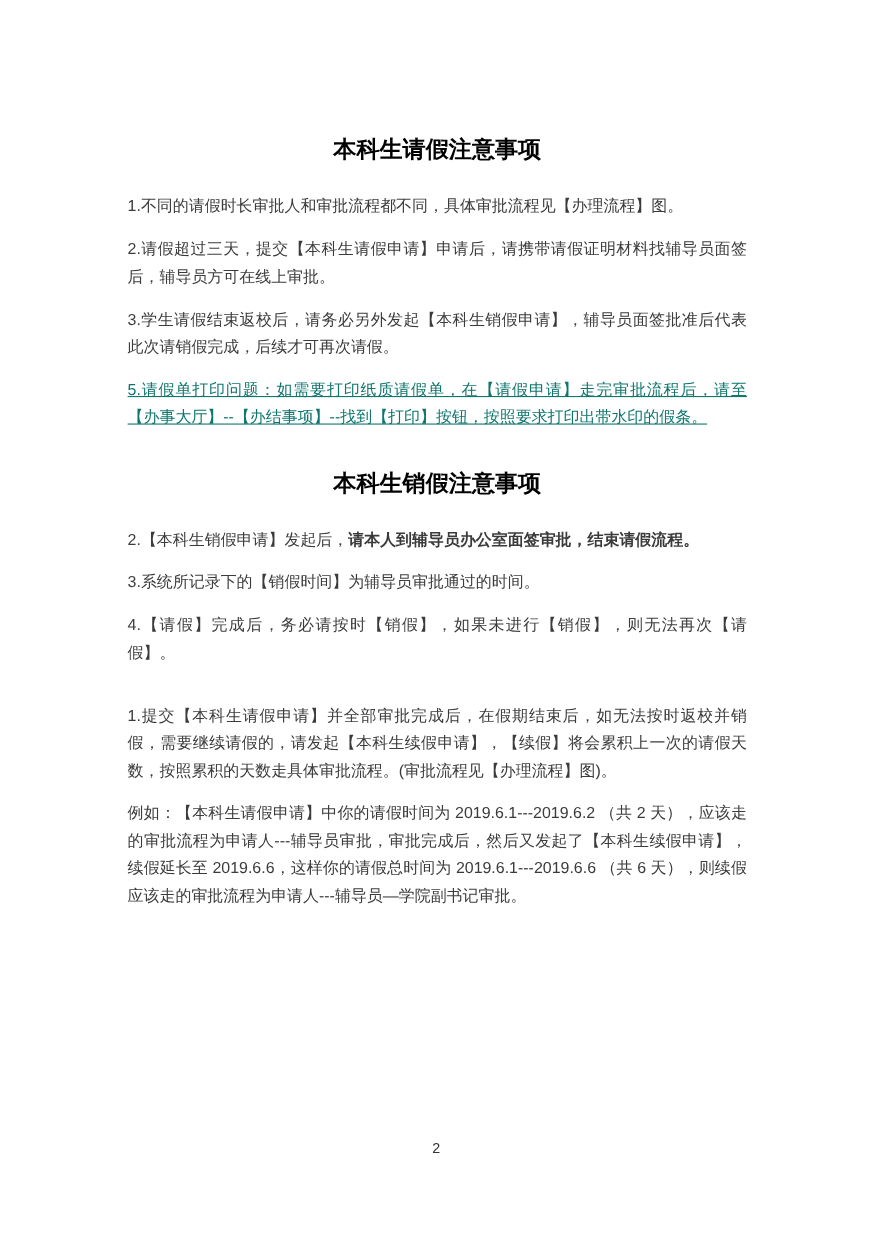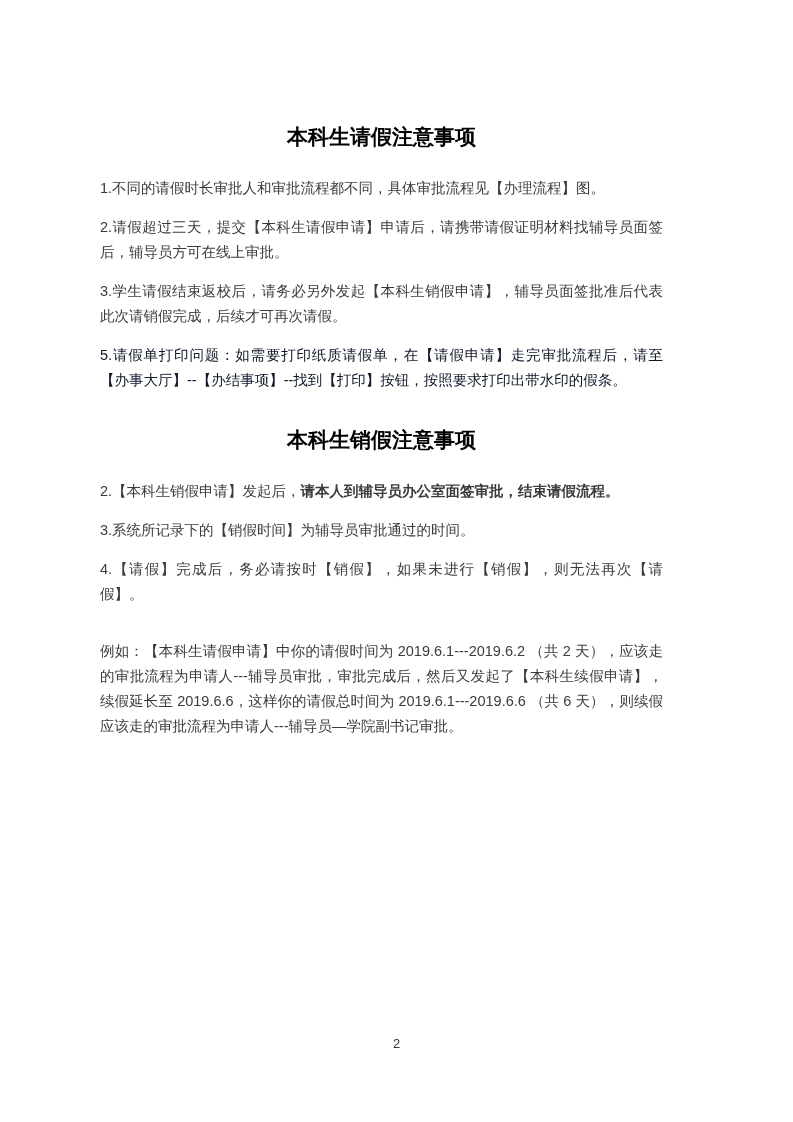--- a/index.html
+++ b/index.html
@@ -10,21 +10,21 @@
   .page {
     position: relative;
     width: 793px;
     height: 1122px;
     background: var(--page-bg, #ffffff);
     font-family: "Liberation Sans", sans-serif;
     overflow: hidden;
   }
   .content {
     position: absolute;
-    left: 100px;
+    left: 116px;
     top: 122px;
     width: 563px;
   }
   .notice-section + .notice-section {
     margin-top: 32px;
   }
   .section-title {
     font-size: 21px;
     line-height: 30px;
     font-weight: 700;
@@ -58,26 +58,27 @@
 </head>
 <body>
 
 <div class="page">
   <div class="content">
       <section class="notice-section">
         <h2 class="section-title">本科生请假注意事项</h2>
         <p class="body-paragraph"><span class="text-run">1.不同的请假时长审批人和审批流程都不同，具体审批流程见【办理流程】图。</span></p>
         <p class="body-paragraph"><span class="text-run">2.请假超过三天，提交【本科生请假申请】申请后，请携带请假证明材料找辅导员面签后，辅导员方可在线上审批。</span></p>
         <p class="body-paragraph"><span class="text-run">3.学生请假结束返校后，请务必另外发起【本科生销假申请】，辅导员面签批准后代表此次请销假完成，后续才可再次请假。</span></p>
-        <p class="body-paragraph" style="color: #0f172a;"><span class="text-run">5.请假单打印问题：如需要打印纸质请假单，在【请假申请】走完审批流程后，请至【办事大厅】--【办结事项】--找到【打印】按钮，按照要求打印出带水印的假条。</span></p>
+        <p class="body-paragraph" style="color: #0f766e; text-decoration: underline;"><span class="text-run">5.请假单打印问题：如需要打印纸质请假单，在【请假申请】走完审批流程后，请至【办事大厅】--【办结事项】--找到【打印】按钮，按照要求打印出带水印的假条。</span></p>
       </section>
       <section class="notice-section">
         <h2 class="section-title">本科生销假注意事项</h2>
         <p class="body-paragraph"><span class="text-run">2.【本科生销假申请】发起后，</span><span class="bold-run">请本人到辅导员办公室面签审批，结束请假流程。</span></p>
         <p class="body-paragraph"><span class="text-run">3.系统所记录下的【销假时间】为辅导员审批通过的时间。</span></p>
         <p class="body-paragraph"><span class="text-run">4.【请假】完成后，务必请按时【销假】，如果未进行【销假】，则无法再次【请假】。</span></p>
       </section>
       <section class="notice-section">
+        <p class="body-paragraph"><span class="text-run">1.提交【本科生请假申请】并全部审批完成后，在假期结束后，如无法按时返校并销假，需要继续请假的，请发起【本科生续假申请】，【续假】将会累积上一次的请假天数，按照累积的天数走具体审批流程。(审批流程见【办理流程】图)。</span></p>
         <p class="body-paragraph"><span class="text-run">例如：【本科生请假申请】中你的请假时间为 2019.6.1---2019.6.2 （共 2 天），应该走的审批流程为申请人---辅导员审批，审批完成后，然后又发起了【本科生续假申请】，续假延长至 2019.6.6，这样你的请假总时间为 2019.6.1---2019.6.6 （共 6 天），则续假应该走的审批流程为申请人---辅导员—学院副书记审批。</span></p>
       </section>
     </div>
   <div class="page-number">2</div>
 </div>
 
 </body></html>

